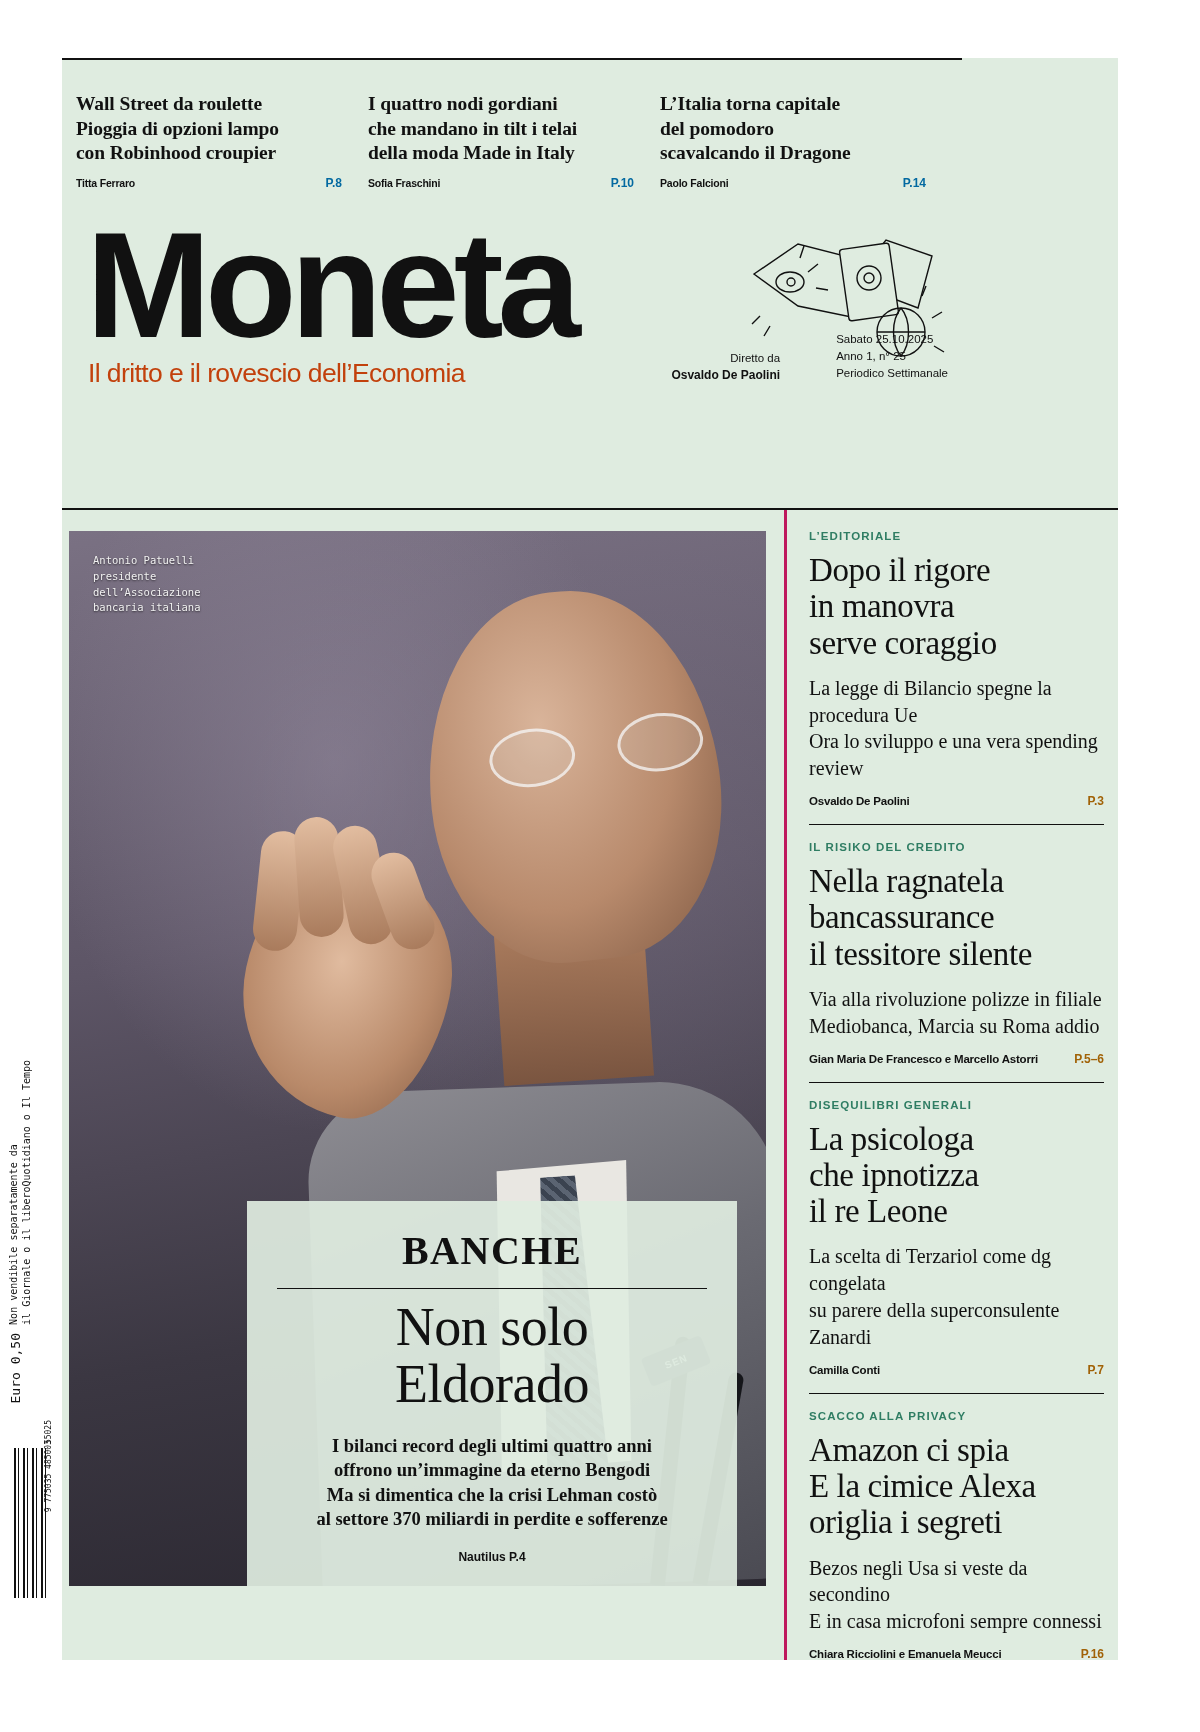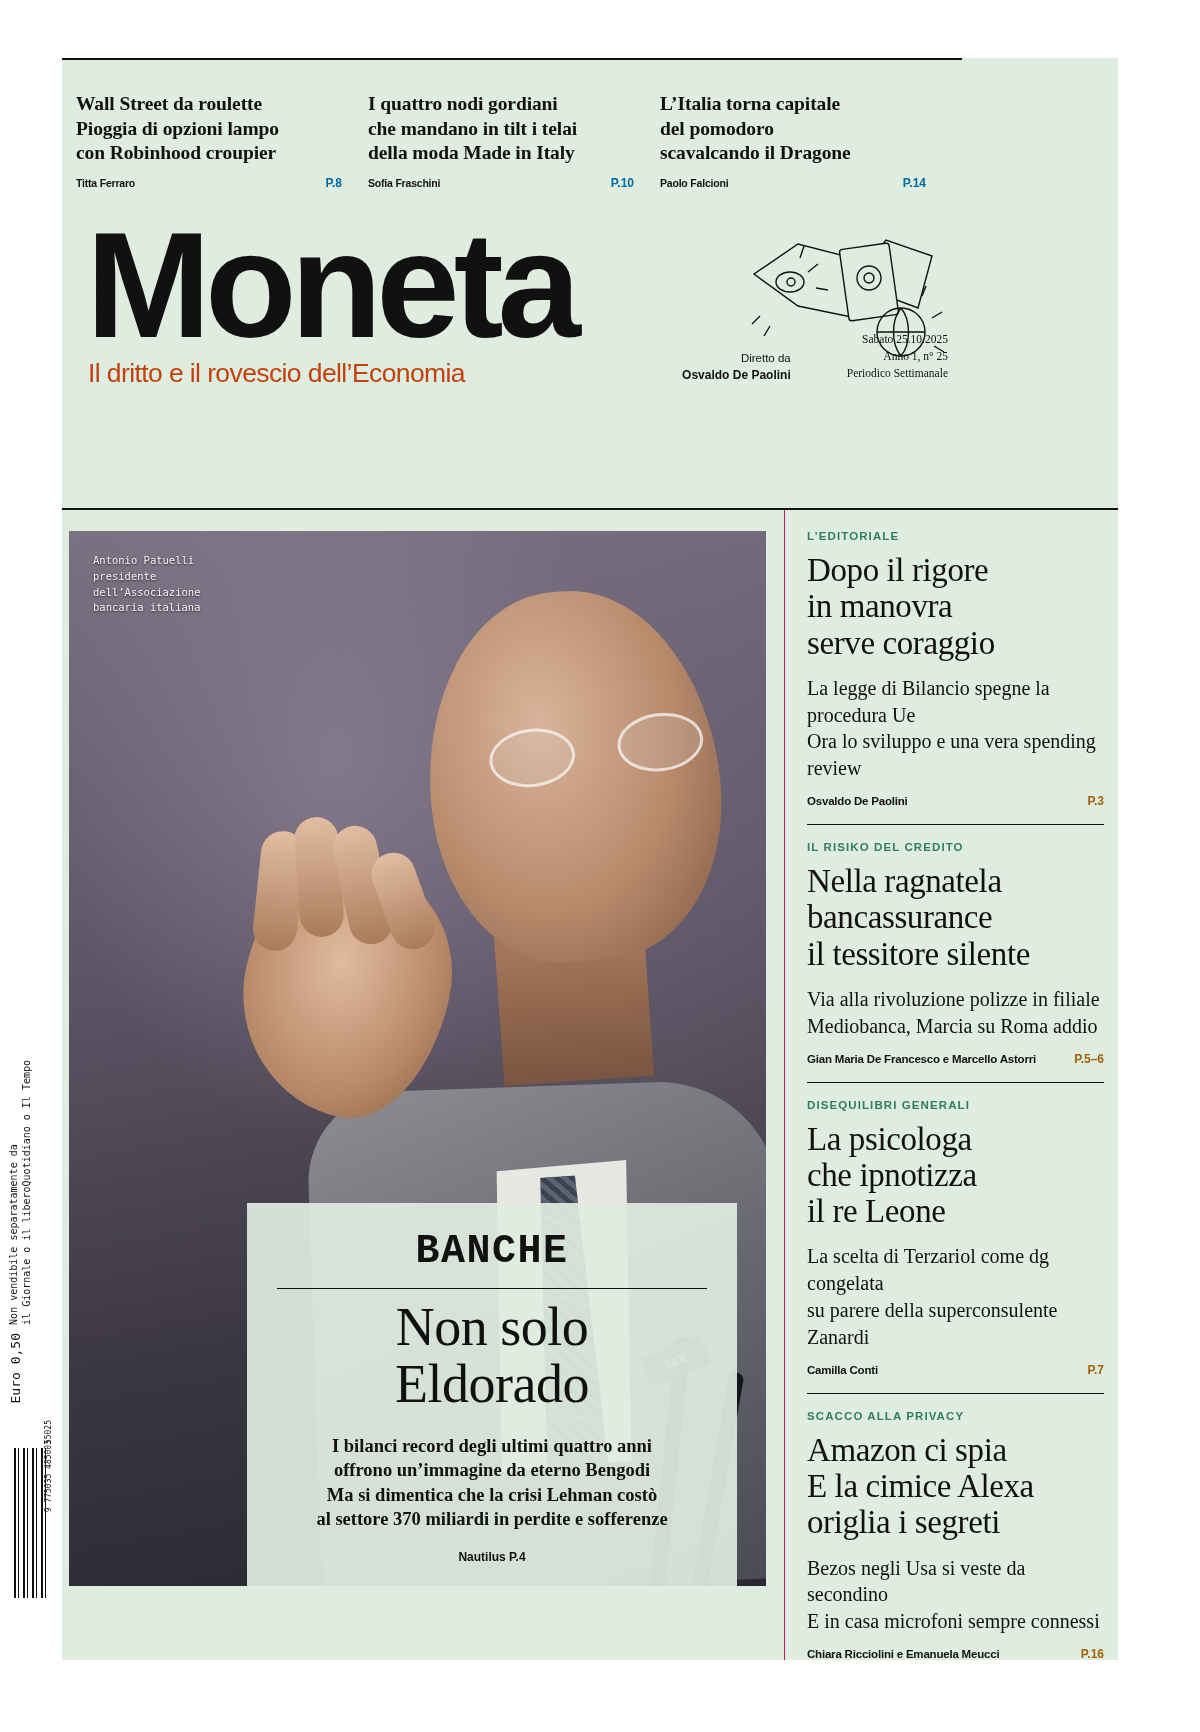--- a/index.html
+++ b/index.html
@@ -104,22 +104,22 @@
     gap: 56px;
     align-items: flex-end;
   }
   .director {
     text-align: right;
     line-height: 1.35;
   }
   .director .d1 { font-size: 11.5px; color: #111; }
   .director .d2 { font-size: 12px; font-weight: 700; color: #111; }
   .issue {
-    text-align: right;
-    font-family: Liberation Serif, serif;
+    text-align: left;
+    font-family: Liberation Sans, sans-serif;
     font-size: 11.5px;
     line-height: 1.5;
     color: #111;
   }
   
   .illo {
     position: absolute;
     right: 16px; top: 6px;
     width: 210px; height: 150px;
   }
@@ -258,21 +258,21 @@
   
   .headbox {
     position: absolute;
     left: 178px; bottom: 0;
     width: 490px;
     background: rgba(223,236,224,.93);
     padding: 26px 30px 22px 30px;
     text-align: center;
   }
   .kicker {
-    font-family: Liberation Mono, monospace;
+    font-family: Liberation Serif, serif;
     font-size: 40px;
     font-weight: 700;
     letter-spacing: 1.5px;
     color: #111;
   }
   .kicker-rule {
     height: 1px; background: #111; margin: 14px 0 10px 0;
   }
   .bighead {
     font-family: "Liberation Serif", serif;
@@ -293,21 +293,21 @@
   .byline-nautilus {
     margin-top: 18px;
     font-size: 12px;
     font-weight: 700;
     color: #111;
   }
 
   
   .col-right {
     width: 334px;
-    border-left: 1px solid #be185d;
+    border-left: 3px solid #be185d;
     padding: 20px 14px 0 22px;
   }
   .sec + .sec { margin-top: 16px; padding-top: 16px; border-top: 1px solid #111; }
   .sec-label {
     font-size: 11.5px;
     font-weight: 700;
     letter-spacing: 1.1px;
     color: #2f7d63;
     margin-bottom: 10px;
   }

